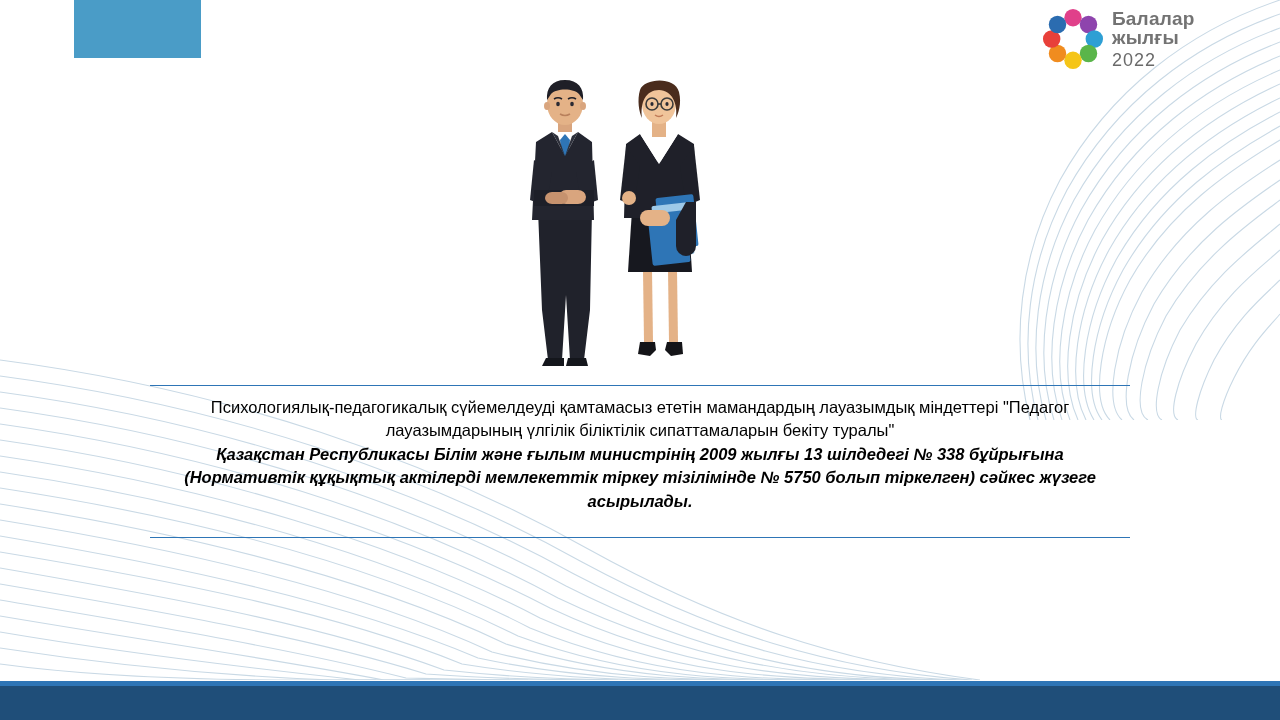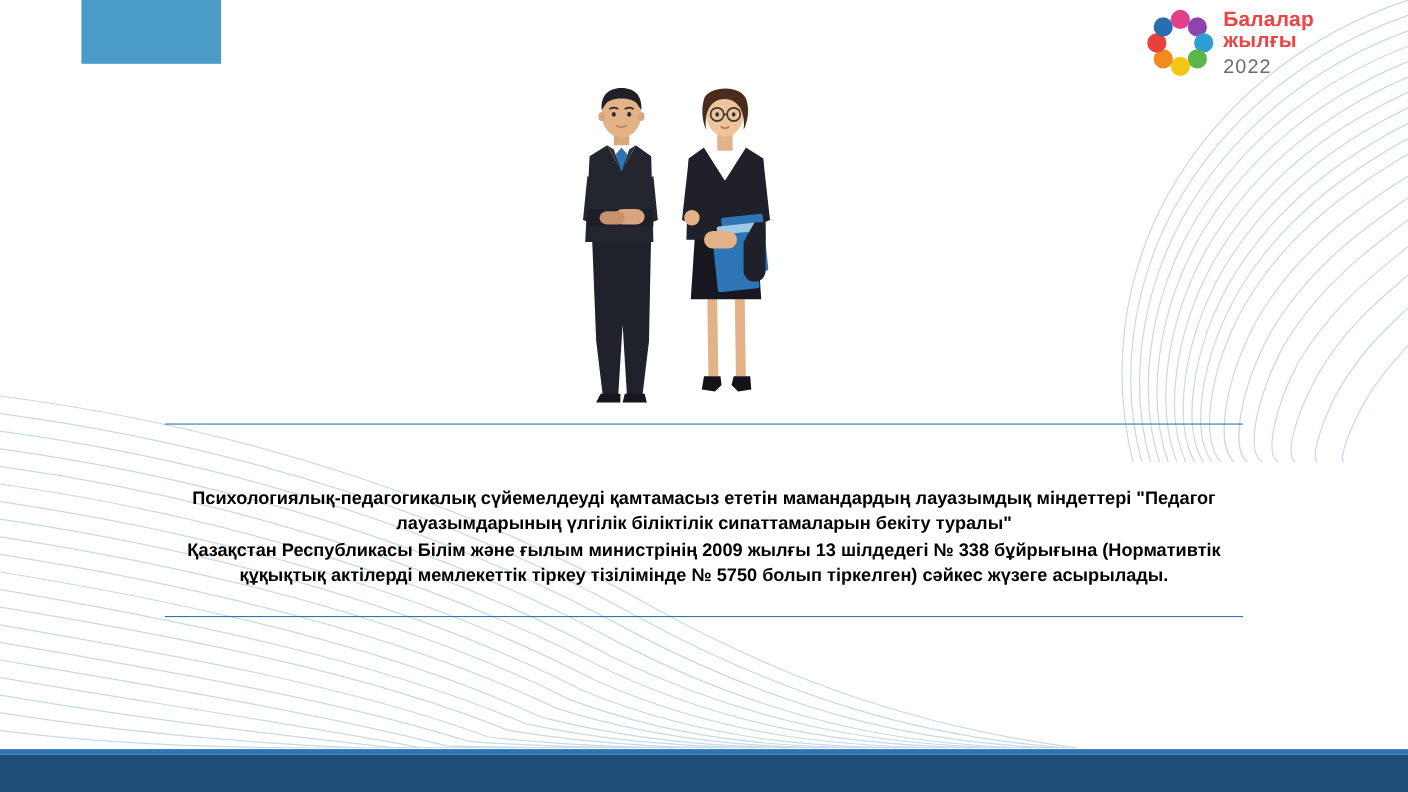--- a/index.html
+++ b/index.html
@@ -86,21 +86,21 @@
     flex: 0 0 62px;
   }
   .logo-text {
     display: flex;
     flex-direction: column;
     line-height: 1.02;
   }
   .logo-line1, .logo-line2 {
     font-weight: bold;
     font-size: 19px;
-    color: #ef4444;
+    color: #737373;
     letter-spacing: 0.2px;
   }
   .logo-year {
     font-size: 18px;
     color: #6a6a6a;
     margin-top: 3px;
     letter-spacing: 1px;
   }
 
   
@@ -125,25 +125,25 @@
     border-top: 1px solid #2e75b6;
   }
   .body-text {
     text-align: center;
     padding: 10px 4px 8px 4px;
     color: #000000;
     font-size: 16.5px;
     line-height: 1.42;
   }
   .para-normal {
-    font-weight: bold;
-    margin-top: 46px;
+    font-weight: normal;
   }
   .para-bold {
     font-weight: bold;
+    font-style: italic;
   }
   .rule-bottom {
     margin-top: 16px;
   }
 </style>
 </head>
 <body>
 
 <div class="slide">
 

